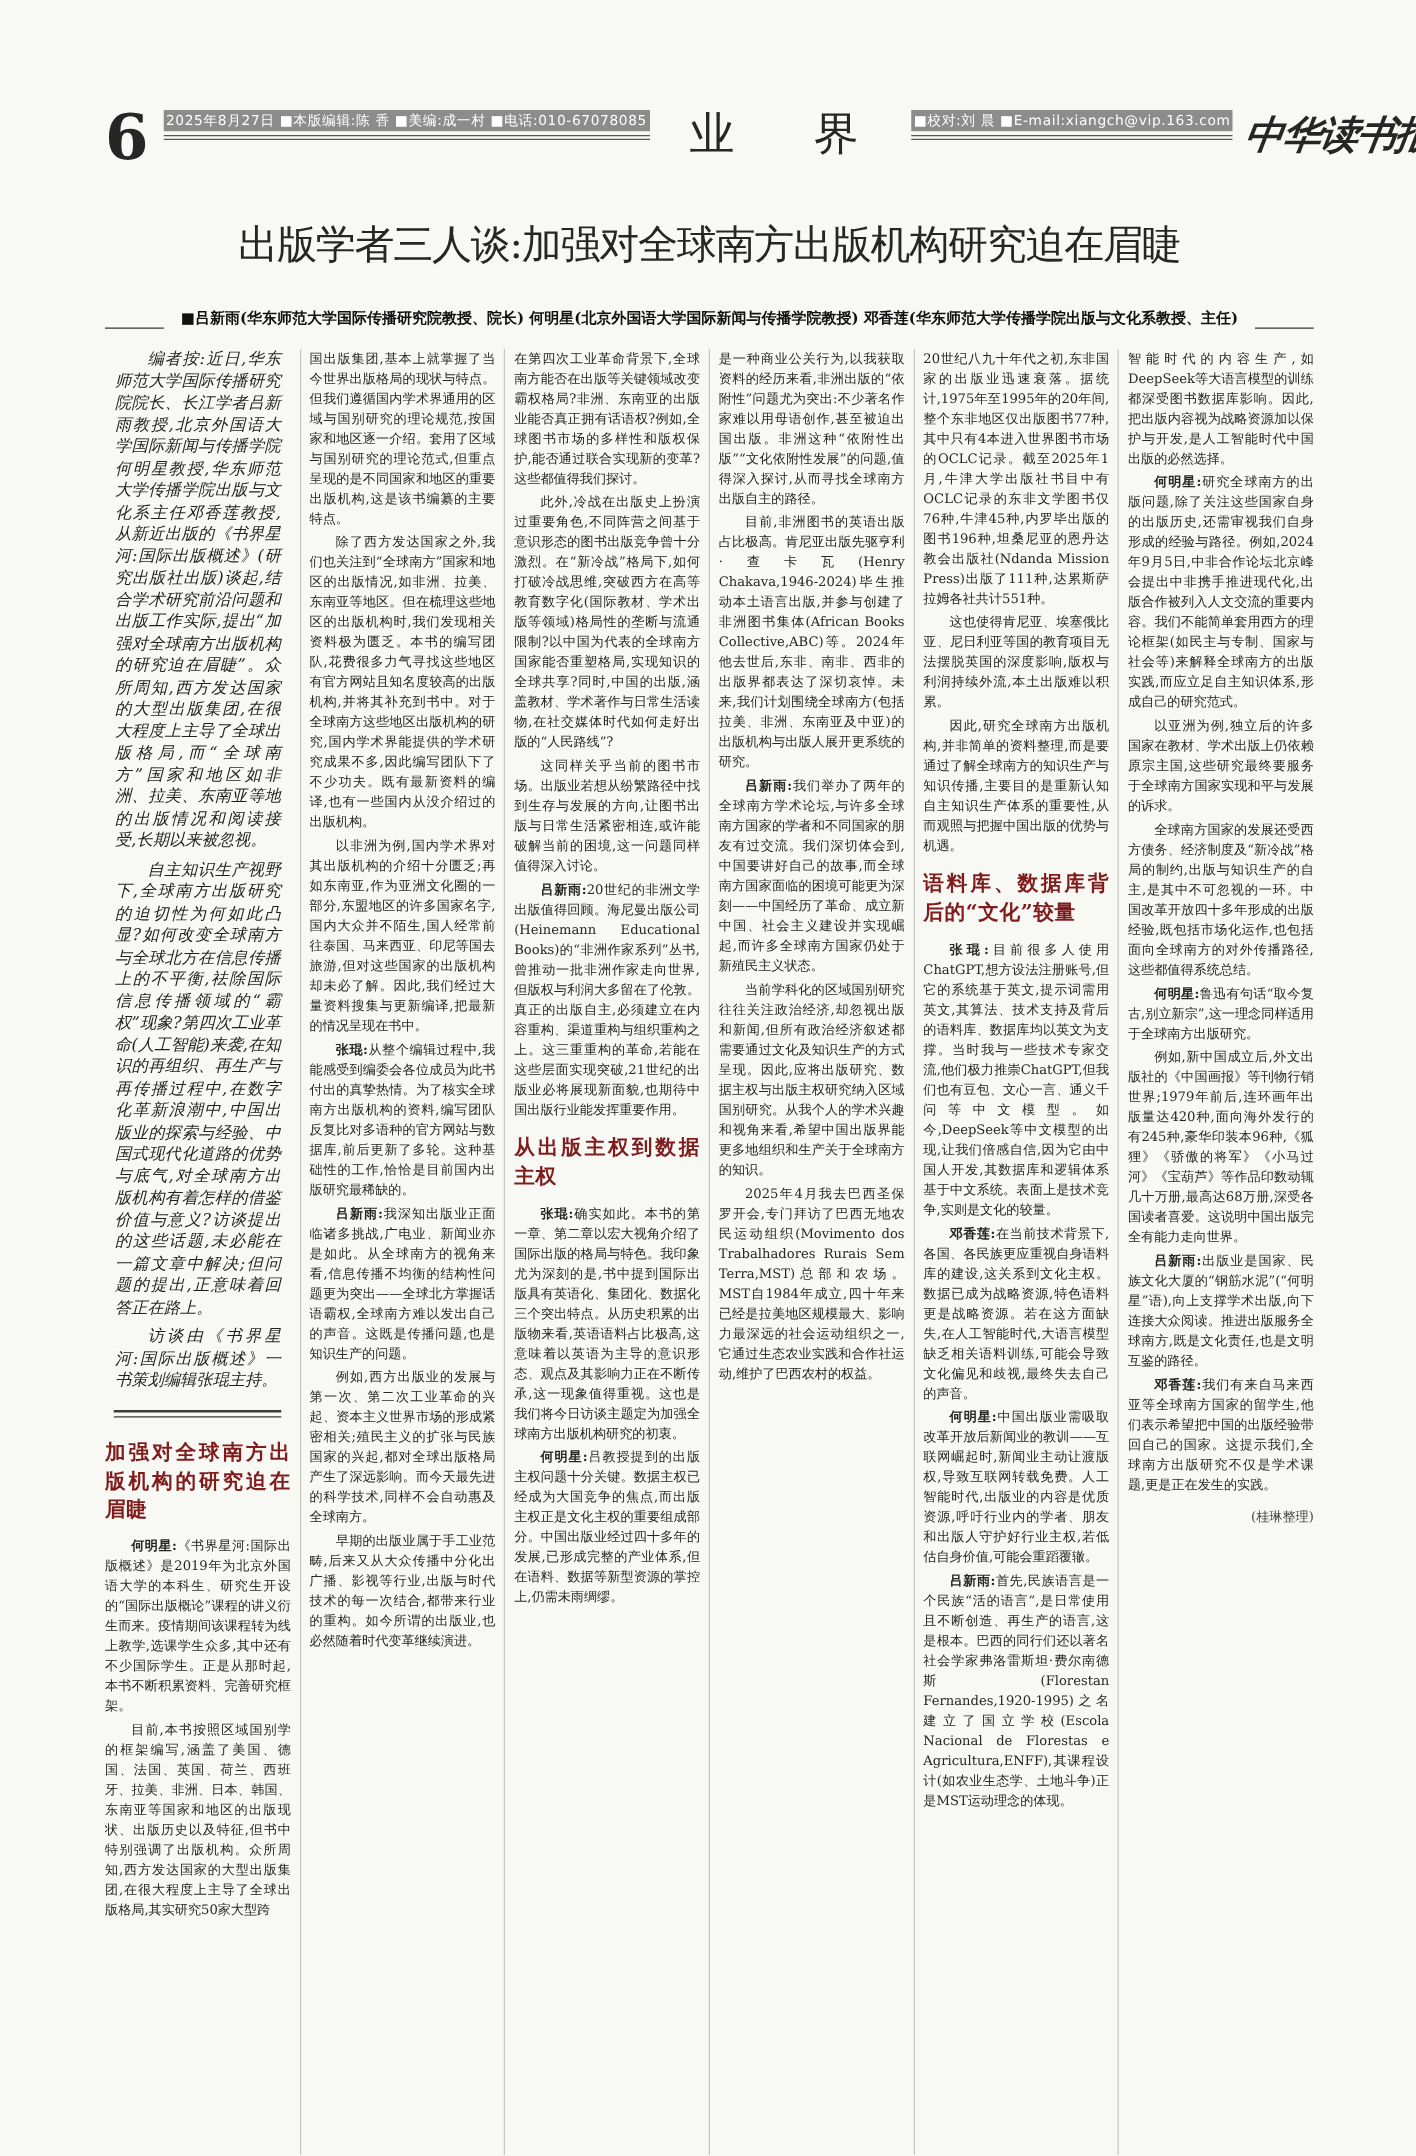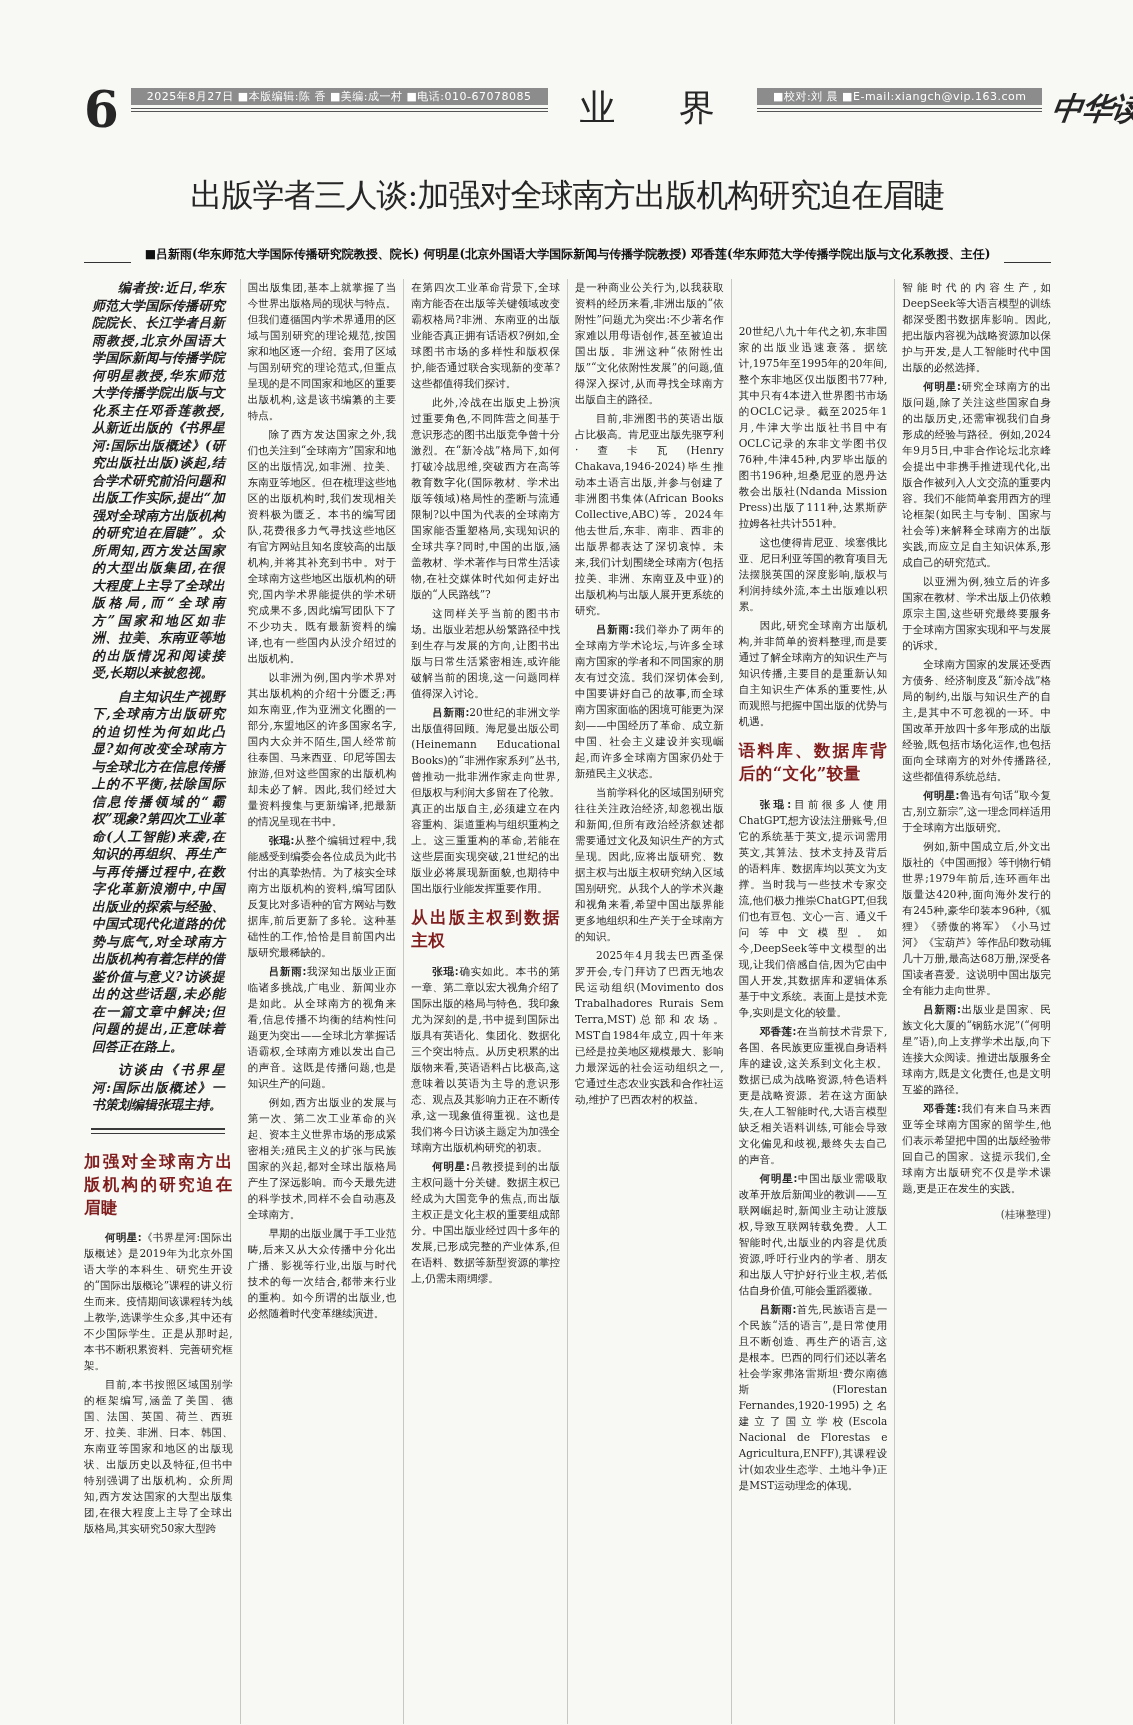--- a/index.html
+++ b/index.html
@@ -16,21 +16,21 @@
   .hdr{display:flex;align-items:flex-start;gap:10px;}
   .pageno{
     font-size:50px;font-weight:900;line-height:44px;
     font-family:"DejaVu Serif",serif;margin-right:2px;
   }
   .barwrap{padding-bottom:3px;border-bottom:4px double #555;}
   .bar{
     background:#8c8c8c;color:#fff;
     font-family:"DejaVu Sans","Liberation Sans",sans-serif;
     font-size:11px;line-height:17px;height:17px;
-    padding:0 16px;white-space:nowrap;letter-spacing:.5px;
+    padding:0 2px;white-space:nowrap;letter-spacing:.5px;
   }
   .bar-left{flex:1.25;}
   .bar-right{flex:1;}
   .section-title{
     font-size:36px;font-weight:400;line-height:40px;
     letter-spacing:26px;padding:0 6px 0 22px;white-space:nowrap;
   }
   .masthead{
     font-size:31px;font-weight:900;white-space:nowrap;
     font-style:italic;transform:skewX(-8deg);
@@ -55,21 +55,21 @@
     font-size:10.5px;line-height:16px;text-align:justify;
   }
   .col:first-child{border-left:none;padding-left:0;}
   .col:last-child{padding-right:0;}
   .para{margin:0 0 3px 0;text-indent:2em;}
   .spk{font-weight:900;}
   .editor{
     margin:0 0 6px 0;text-indent:2em;
     padding:0 8px;
     font-size:13px;line-height:17.5px;
-    font-style:italic;font-weight:700;color:#1f1f1f;
+    font-style:italic;font-weight:400;color:#1f1f1f;
   }
   .dblrule{
     height:3px;border-top:2px solid #3a3a3a;border-bottom:1px solid #3a3a3a;
     width:90%;margin:14px auto 16px auto;
   }
   .subhead{
     font-size:16.5px;font-weight:900;line-height:1.4;
     margin:10px 0 10px 0;letter-spacing:.5px;color:#7f1d1d;
   }
   .sign{margin-top:10px;text-align:right;color:#444;text-indent:0;}
@@ -125,21 +125,21 @@
         <p class="para"><span class="spk">何明星:</span>吕教授提到的出版主权问题十分关键。数据主权已经成为大国竞争的焦点,而出版主权正是文化主权的重要组成部分。中国出版业经过四十多年的发展,已形成完整的产业体系,但在语料、数据等新型资源的掌控上,仍需未雨绸缪。</p>
       </div>
       <div class="col">
         <p class="para" style="text-indent: 0px;">是一种商业公关行为,以我获取资料的经历来看,非洲出版的“依附性”问题尤为突出:不少著名作家难以用母语创作,甚至被迫出国出版。非洲这种“依附性出版”“文化依附性发展”的问题,值得深入探讨,从而寻找全球南方出版自主的路径。</p>
         <p class="para">目前,非洲图书的英语出版占比极高。肯尼亚出版先驱亨利·查卡瓦(Henry Chakava,1946-2024)毕生推动本土语言出版,并参与创建了非洲图书集体(African Books Collective,ABC)等。2024年他去世后,东非、南非、西非的出版界都表达了深切哀悼。未来,我们计划围绕全球南方(包括拉美、非洲、东南亚及中亚)的出版机构与出版人展开更系统的研究。</p>
         <p class="para"><span class="spk">吕新雨:</span>我们举办了两年的全球南方学术论坛,与许多全球南方国家的学者和不同国家的朋友有过交流。我们深切体会到,中国要讲好自己的故事,而全球南方国家面临的困境可能更为深刻——中国经历了革命、成立新中国、社会主义建设并实现崛起,而许多全球南方国家仍处于新殖民主义状态。</p>
         <p class="para">当前学科化的区域国别研究往往关注政治经济,却忽视出版和新闻,但所有政治经济叙述都需要通过文化及知识生产的方式呈现。因此,应将出版研究、数据主权与出版主权研究纳入区域国别研究。从我个人的学术兴趣和视角来看,希望中国出版界能更多地组织和生产关于全球南方的知识。</p>
         <p class="para">2025年4月我去巴西圣保罗开会,专门拜访了巴西无地农民运动组织(Movimento dos Trabalhadores Rurais Sem Terra,MST)总部和农场。MST自1984年成立,四十年来已经是拉美地区规模最大、影响力最深远的社会运动组织之一,它通过生态农业实践和合作社运动,维护了巴西农村的权益。</p>
       </div>
       <div class="col">
-        <p class="para" style="text-indent: 0px; margin-top: 44px;">20世纪八九十年代之初,东非国家的出版业迅速衰落。据统计,1975年至1995年的20年间,整个东非地区仅出版图书77种,其中只有4本进入世界图书市场的OCLC记录。截至2025年1月,牛津大学出版社书目中有OCLC记录的东非文学图书仅76种,牛津45种,内罗毕出版的图书196种,坦桑尼亚的恩丹达教会出版社(Ndanda Mission Press)出版了111种,达累斯萨拉姆各社共计551种。</p>
+        <p class="para" style="text-indent: 0px;">20世纪八九十年代之初,东非国家的出版业迅速衰落。据统计,1975年至1995年的20年间,整个东非地区仅出版图书77种,其中只有4本进入世界图书市场的OCLC记录。截至2025年1月,牛津大学出版社书目中有OCLC记录的东非文学图书仅76种,牛津45种,内罗毕出版的图书196种,坦桑尼亚的恩丹达教会出版社(Ndanda Mission Press)出版了111种,达累斯萨拉姆各社共计551种。</p>
         <p class="para">这也使得肯尼亚、埃塞俄比亚、尼日利亚等国的教育项目无法摆脱英国的深度影响,版权与利润持续外流,本土出版难以积累。</p>
         <p class="para">因此,研究全球南方出版机构,并非简单的资料整理,而是要通过了解全球南方的知识生产与知识传播,主要目的是重新认知自主知识生产体系的重要性,从而观照与把握中国出版的优势与机遇。</p>
         <h3 class="subhead">语料库、数据库背后的“文化”较量</h3>
         <p class="para"><span class="spk">张琨:</span>目前很多人使用ChatGPT,想方设法注册账号,但它的系统基于英文,提示词需用英文,其算法、技术支持及背后的语料库、数据库均以英文为支撑。当时我与一些技术专家交流,他们极力推崇ChatGPT,但我们也有豆包、文心一言、通义千问等中文模型。如今,DeepSeek等中文模型的出现,让我们倍感自信,因为它由中国人开发,其数据库和逻辑体系基于中文系统。表面上是技术竞争,实则是文化的较量。</p>
         <p class="para"><span class="spk">邓香莲:</span>在当前技术背景下,各国、各民族更应重视自身语料库的建设,这关系到文化主权。数据已成为战略资源,特色语料更是战略资源。若在这方面缺失,在人工智能时代,大语言模型缺乏相关语料训练,可能会导致文化偏见和歧视,最终失去自己的声音。</p>
         <p class="para"><span class="spk">何明星:</span>中国出版业需吸取改革开放后新闻业的教训——互联网崛起时,新闻业主动让渡版权,导致互联网转载免费。人工智能时代,出版业的内容是优质资源,呼吁行业内的学者、朋友和出版人守护好行业主权,若低估自身价值,可能会重蹈覆辙。</p>
         <p class="para"><span class="spk">吕新雨:</span>首先,民族语言是一个民族“活的语言”,是日常使用且不断创造、再生产的语言,这是根本。巴西的同行们还以著名社会学家弗洛雷斯坦·费尔南德斯(Florestan Fernandes,1920-1995)之名建立了国立学校(Escola Nacional de Florestas e Agricultura,ENFF),其课程设计(如农业生态学、土地斗争)正是MST运动理念的体现。</p>
       </div>
       <div class="col">
         <p class="para" style="text-indent: 0px;">智能时代的内容生产,如DeepSeek等大语言模型的训练都深受图书数据库影响。因此,把出版内容视为战略资源加以保护与开发,是人工智能时代中国出版的必然选择。</p>

